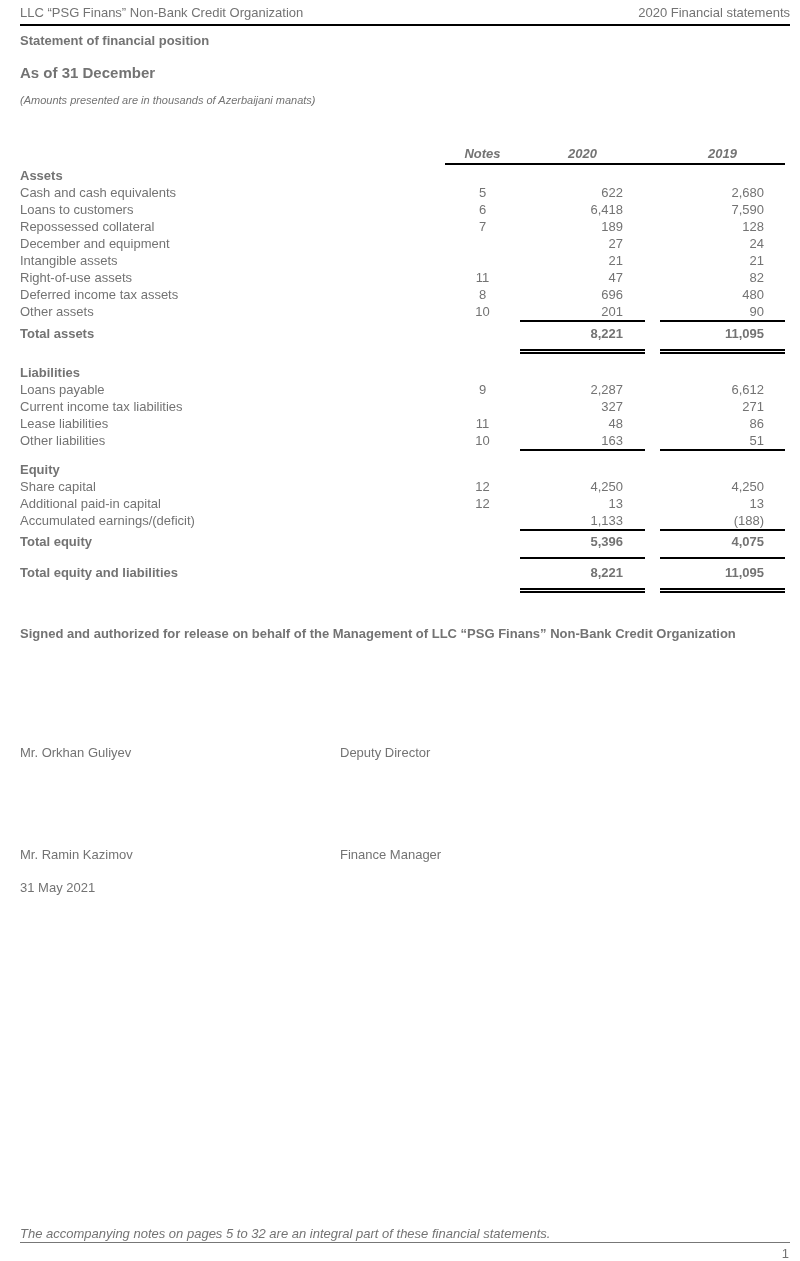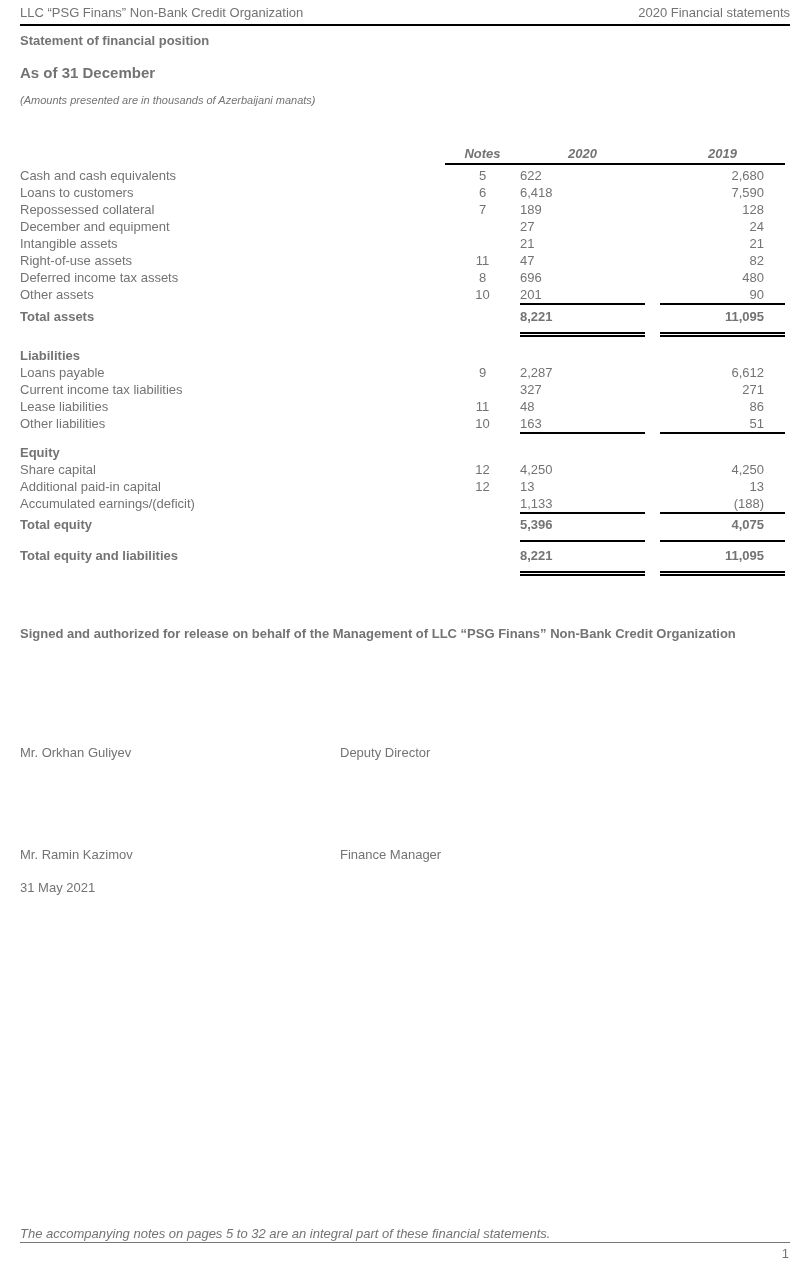--- a/index.html
+++ b/index.html
@@ -24,21 +24,21 @@
   .fin-table { position:absolute; top:146px; left:20px; width:765px; }
   .row {
     display:grid; grid-template-columns:425px 75px 125px 15px 125px;
     line-height:17px; white-space:nowrap;
   }
   .hd  { line-height:16px; font-weight:bold; font-style:italic; }
   .hn, .h20, .h19 { text-align:center; }
   .head-rule { margin-left:425px; height:0; border-bottom:2px solid #000; margin-top:1px; margin-bottom:2px; }
   .lbl {}
   .nt  { text-align:center; }
-  .v20 { padding-right:22px; }
+  .v20 { text-align:right; padding-right:22px; }
   .v19 { text-align:right; padding-right:21px; }
   .u1  { border-bottom:2px solid #000; }
   .u2  { border-bottom:5px double #000; }
   .sec { font-weight:bold; }
   .tot { font-weight:bold; }
   .tot .v20, .tot .v19 { padding-bottom:7px; }
   .mt3  { margin-top:3px; }
   .mt2  { margin-top:2px; }
   .mt10 { margin-top:10px; }
   .mt5  { margin-top:5px; }
@@ -75,20 +75,23 @@
 
     <div class="row hd">
       <div class="lbl"></div>
       <div class="hn">Notes</div>
       <div class="h20">2020</div>
       <div></div>
       <div class="h19">2019</div>
     </div>
     <div class="head-rule"></div>
 
+    <div class="row sec mt2">
+      <div class="lbl">Assets</div>
+    </div>
 
     <div class="row">
       <div class="lbl">Cash and cash equivalents</div>
       <div class="nt">5</div>
       <div class="v20">622</div>
       <div></div>
       <div class="v19">2,680</div>
     </div>
     <div class="row">
       <div class="lbl">Loans to customers</div>

